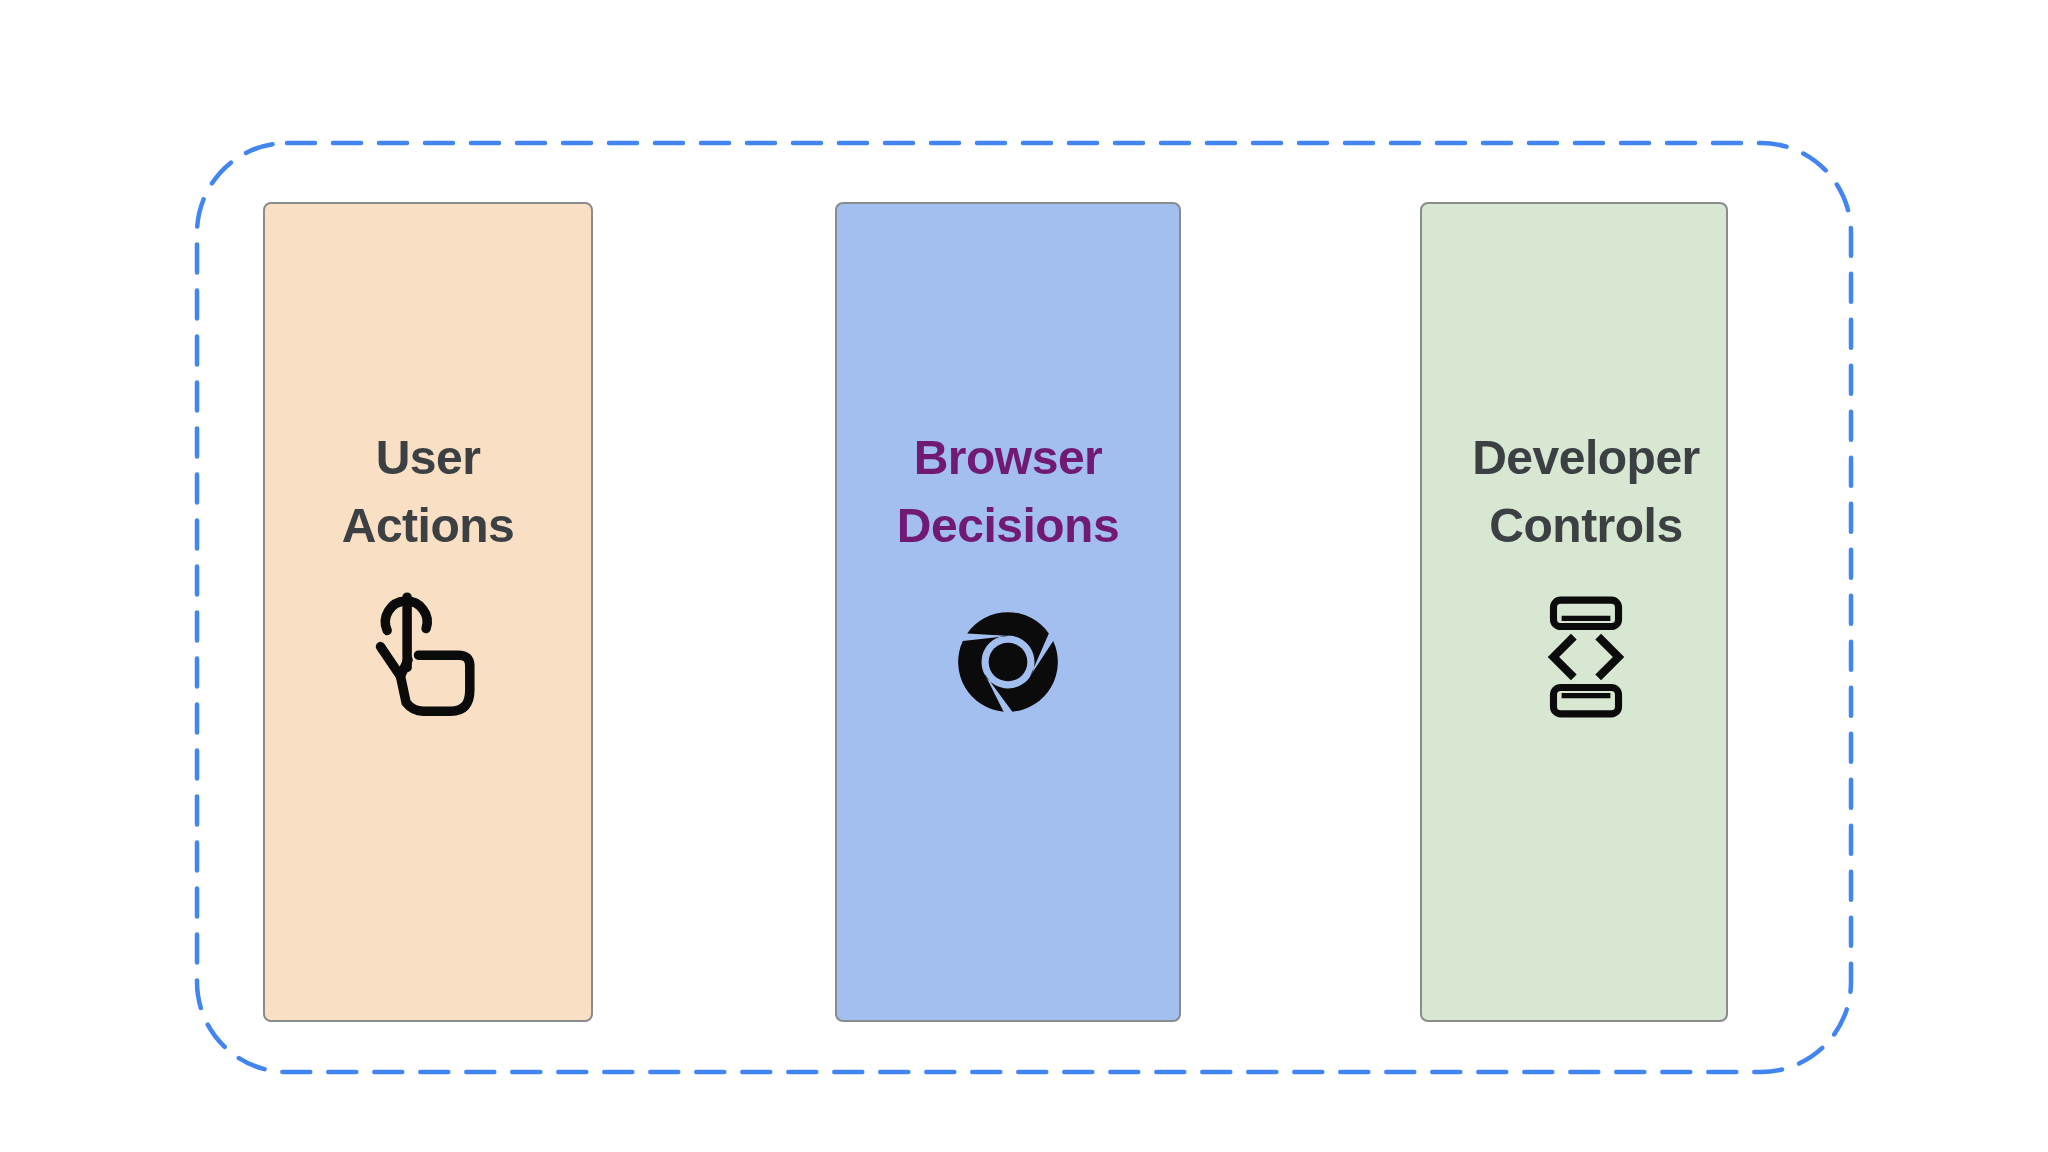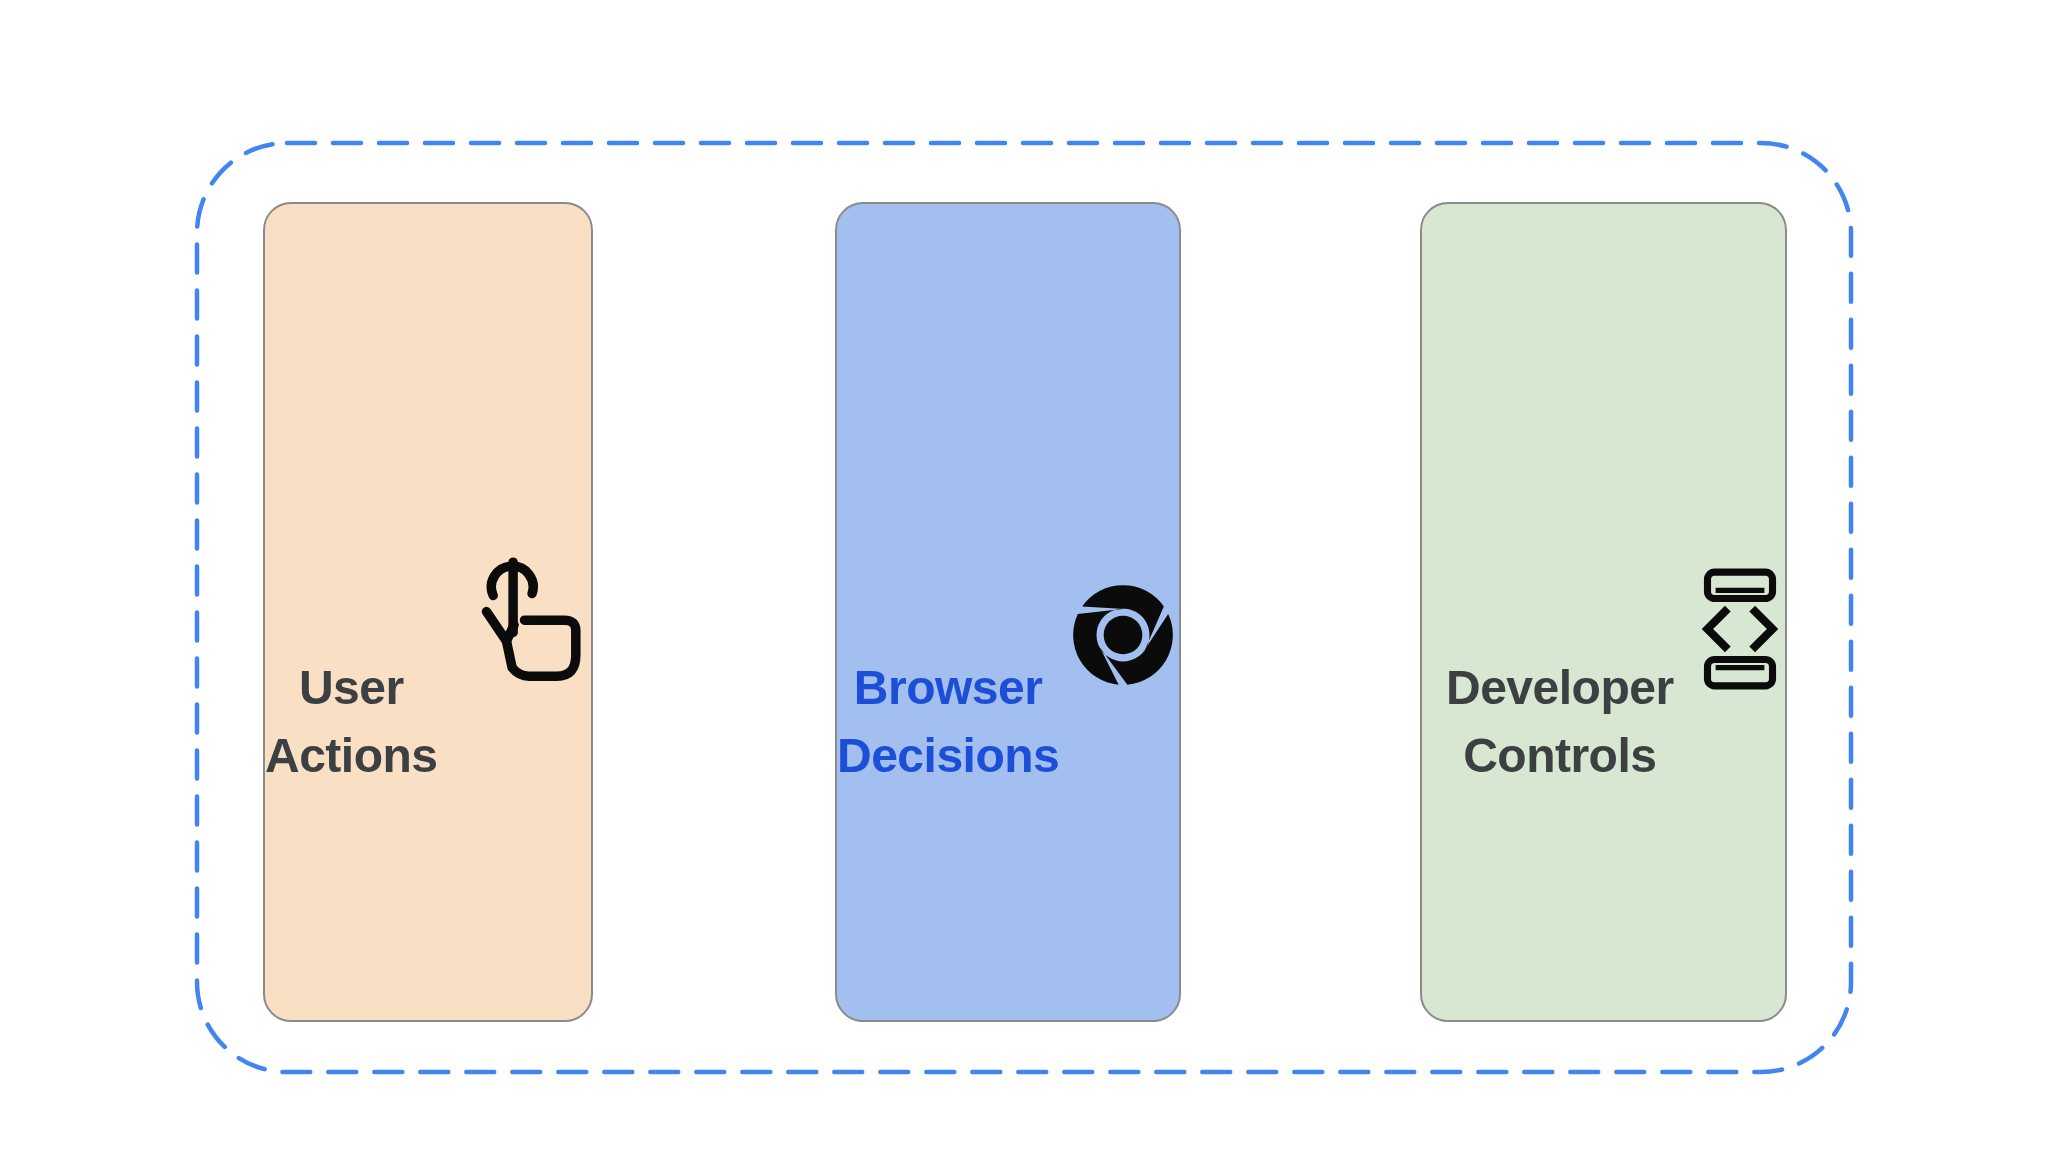--- a/index.html
+++ b/index.html
@@ -31,31 +31,30 @@
     top: 0;
     left: 0;
     width: 2048px;
     height: 1152px;
     pointer-events: none;
   }
   .card {
     position: absolute;
     top: 202px;
     height: 820px;
-    border-radius: 28px;
+    border-radius: 8px;
     border: 2px solid;
     box-sizing: border-box;
     display: flex;
-    flex-direction: row;
+    flex-direction: column;
     align-items: center;
-    justify-content: space-between;
   }
   .card-0 { left: 263px;  width: 330px; }
   .card-1 { left: 835px;  width: 346px; }
-  .card-2 { left: 1420px; width: 367px; padding-left: 24px; }
+  .card-2 { left: 1420px; width: 308px; padding-left: 24px; }
   .card-label {
     margin-top: 220px;
     font-size: 48px;
     font-weight: 700;
     line-height: 1.42;
     letter-spacing: -0.5px;
     text-align: center;
     white-space: pre-line;
   }
   .card-icon { display: block; }
@@ -81,21 +80,21 @@
       <svg width="114" height="152" viewBox="0 0 120 160" xmlns="http://www.w3.org/2000/svg" fill="none" stroke="currentColor" stroke-linecap="round" stroke-linejoin="round">
         <path d="M17 51 A22 22 0 1 1 58 49" stroke-width="10"></path>
         <path d="M38 16 V 90" stroke-width="10"></path>
         <path d="M10 68 L31 99 L39 82" stroke-width="10"></path>
         <path d="M50 77 H92 Q104 77 104 88 V114 Q104 136 84 136 H55 Q44 136 37 127 L31 99" stroke-width="10"></path>
       </svg>
     </div>
   </div>
 
   <div class="card card-1" style="background-color: rgb(163, 191, 240); border-color: rgb(139, 139, 139);">
-    <div class="card-label" style="color: #1d4ed8;">Browser
+    <div class="card-label" style="color: #701a75;">Browser
 Decisions</div>
     <div class="card-icon" style="color: rgb(11, 11, 11);">
       <svg width="112" height="112" viewBox="-55 -55 110 110" xmlns="http://www.w3.org/2000/svg" fill="currentColor">
         <circle cx="0" cy="0" r="19"></circle>
         <path d="M -40.1 -28.1 A 49 49 0 0 1 40.1 -28.1 L 21.3 14.9 A 26 26 0 0 0 -2.3 -25.9 Z"></path>
         <path d="M -40.1 -28.1 A 49 49 0 0 1 40.1 -28.1 L 21.3 14.9 A 26 26 0 0 0 -2.3 -25.9 Z" transform="rotate(120)"></path>
         <path d="M -40.1 -28.1 A 49 49 0 0 1 40.1 -28.1 L 21.3 14.9 A 26 26 0 0 0 -2.3 -25.9 Z" transform="rotate(240)"></path>
       </svg>
     </div>
   </div>

